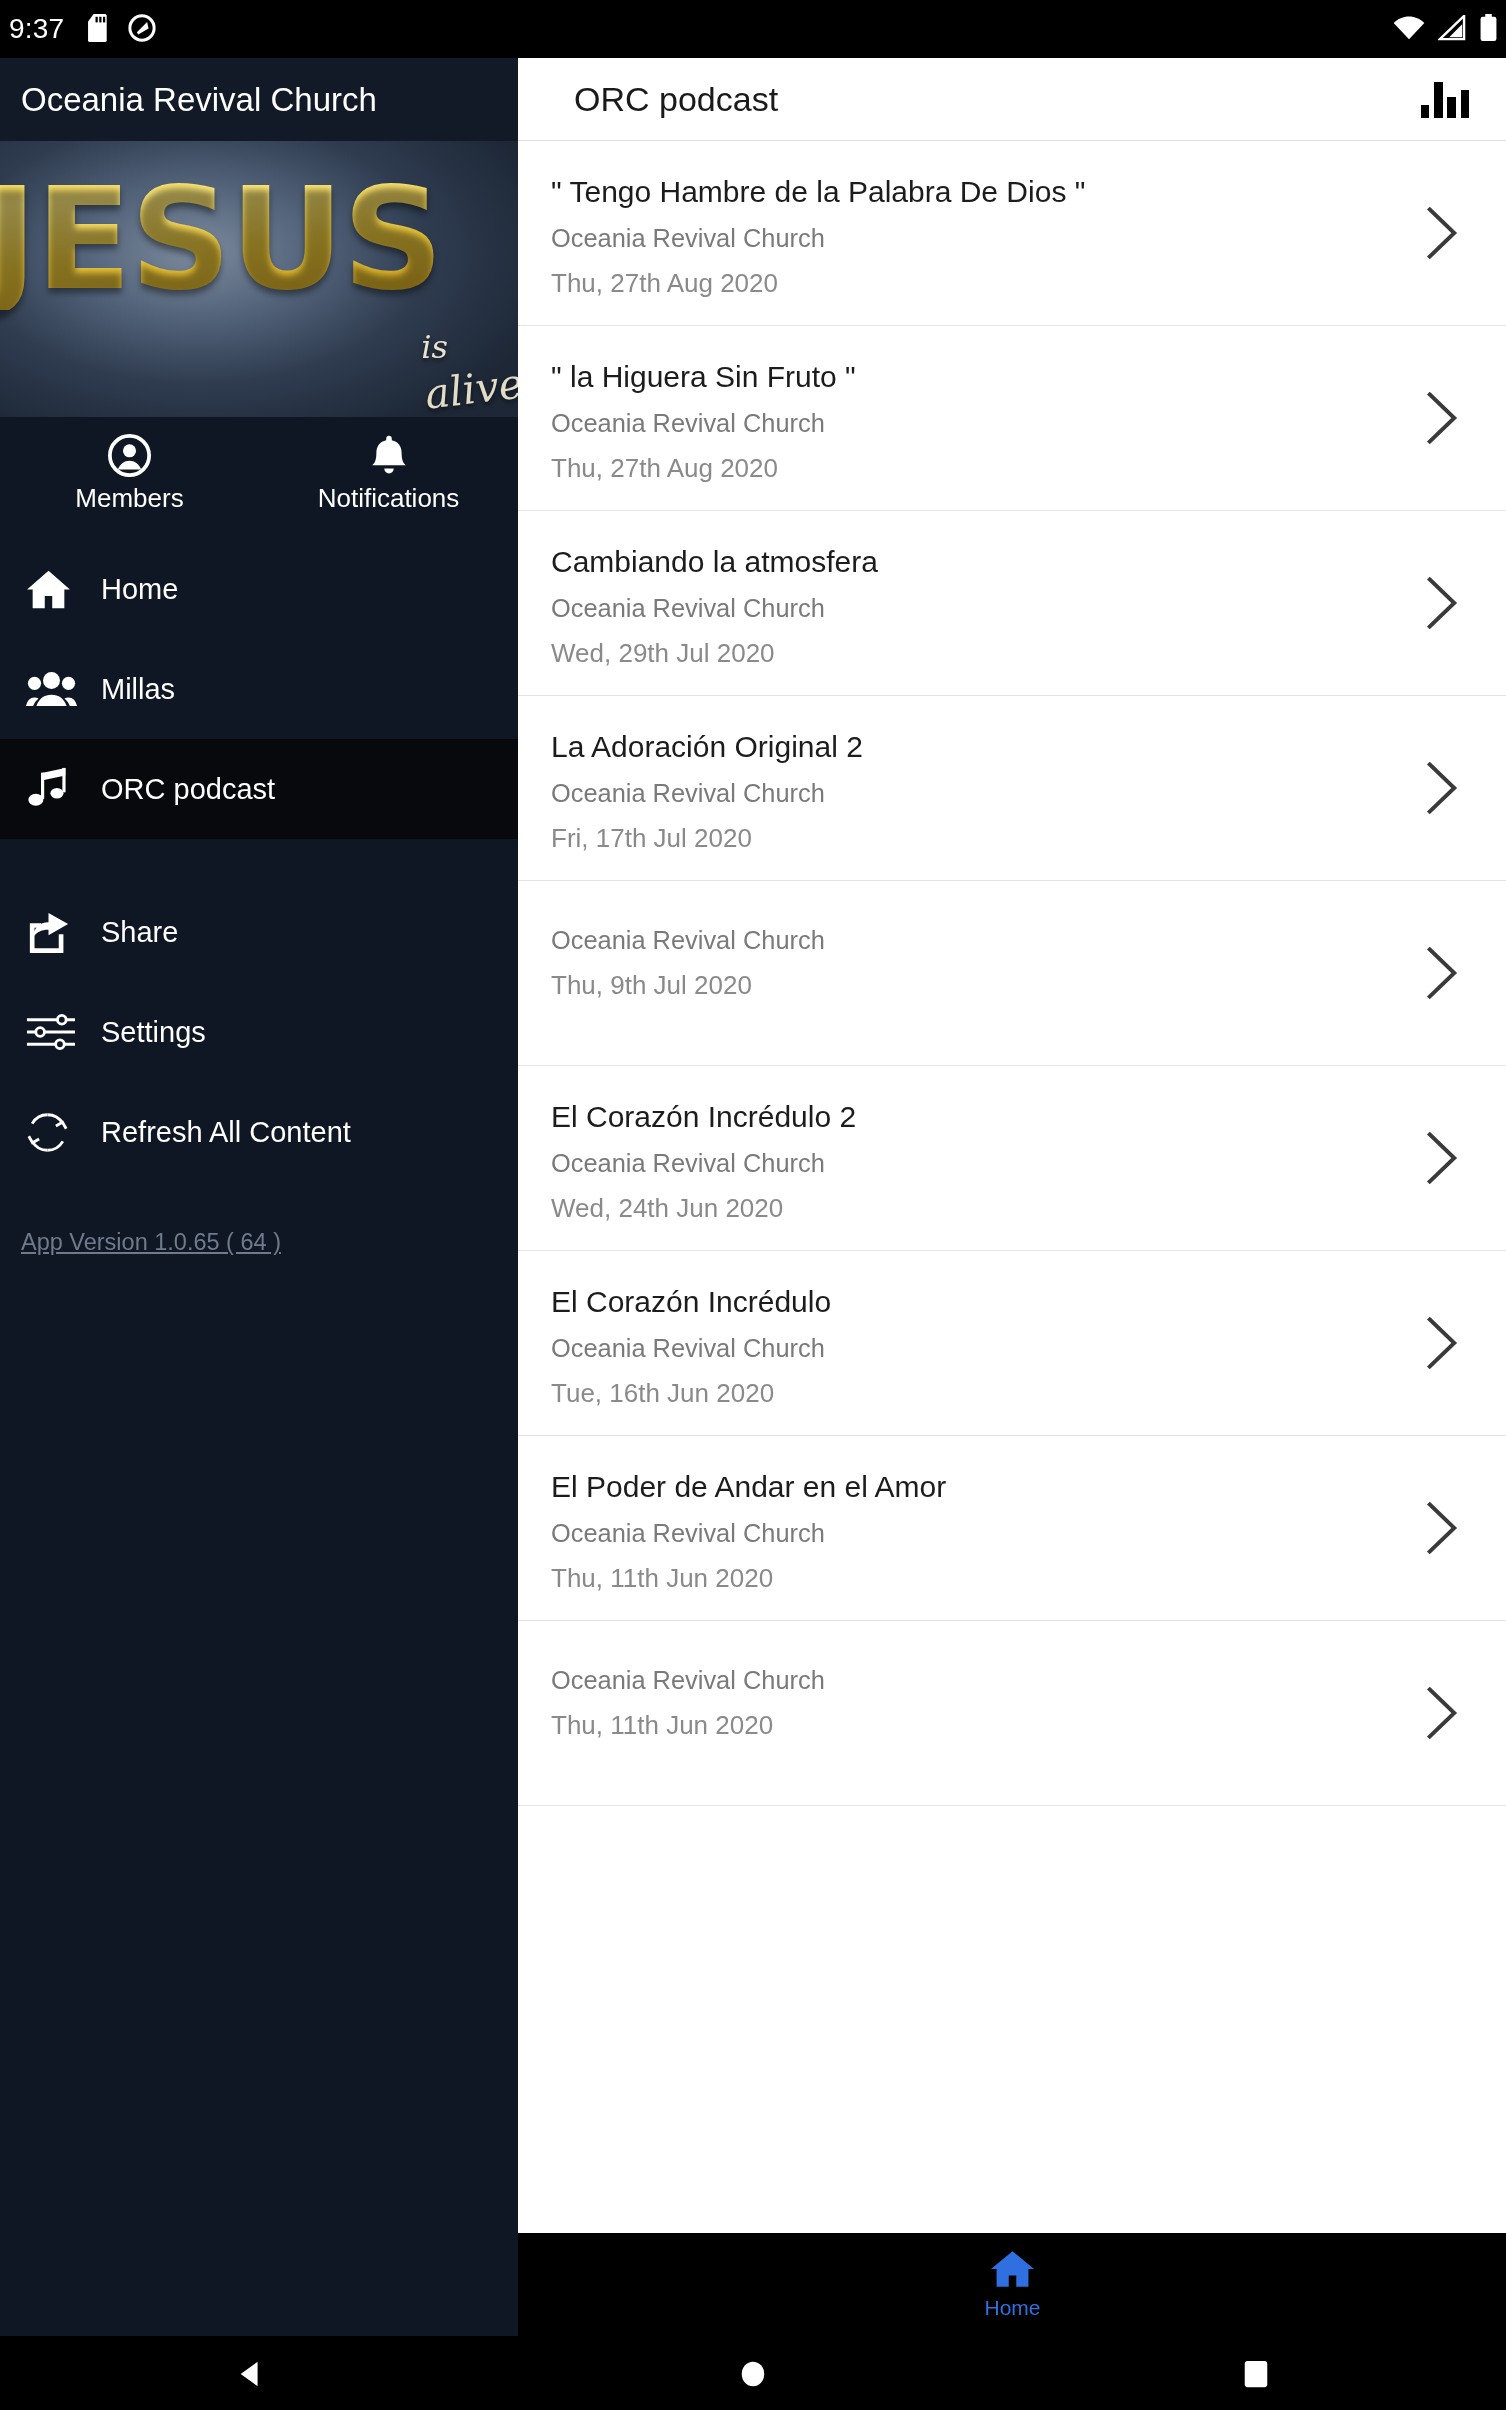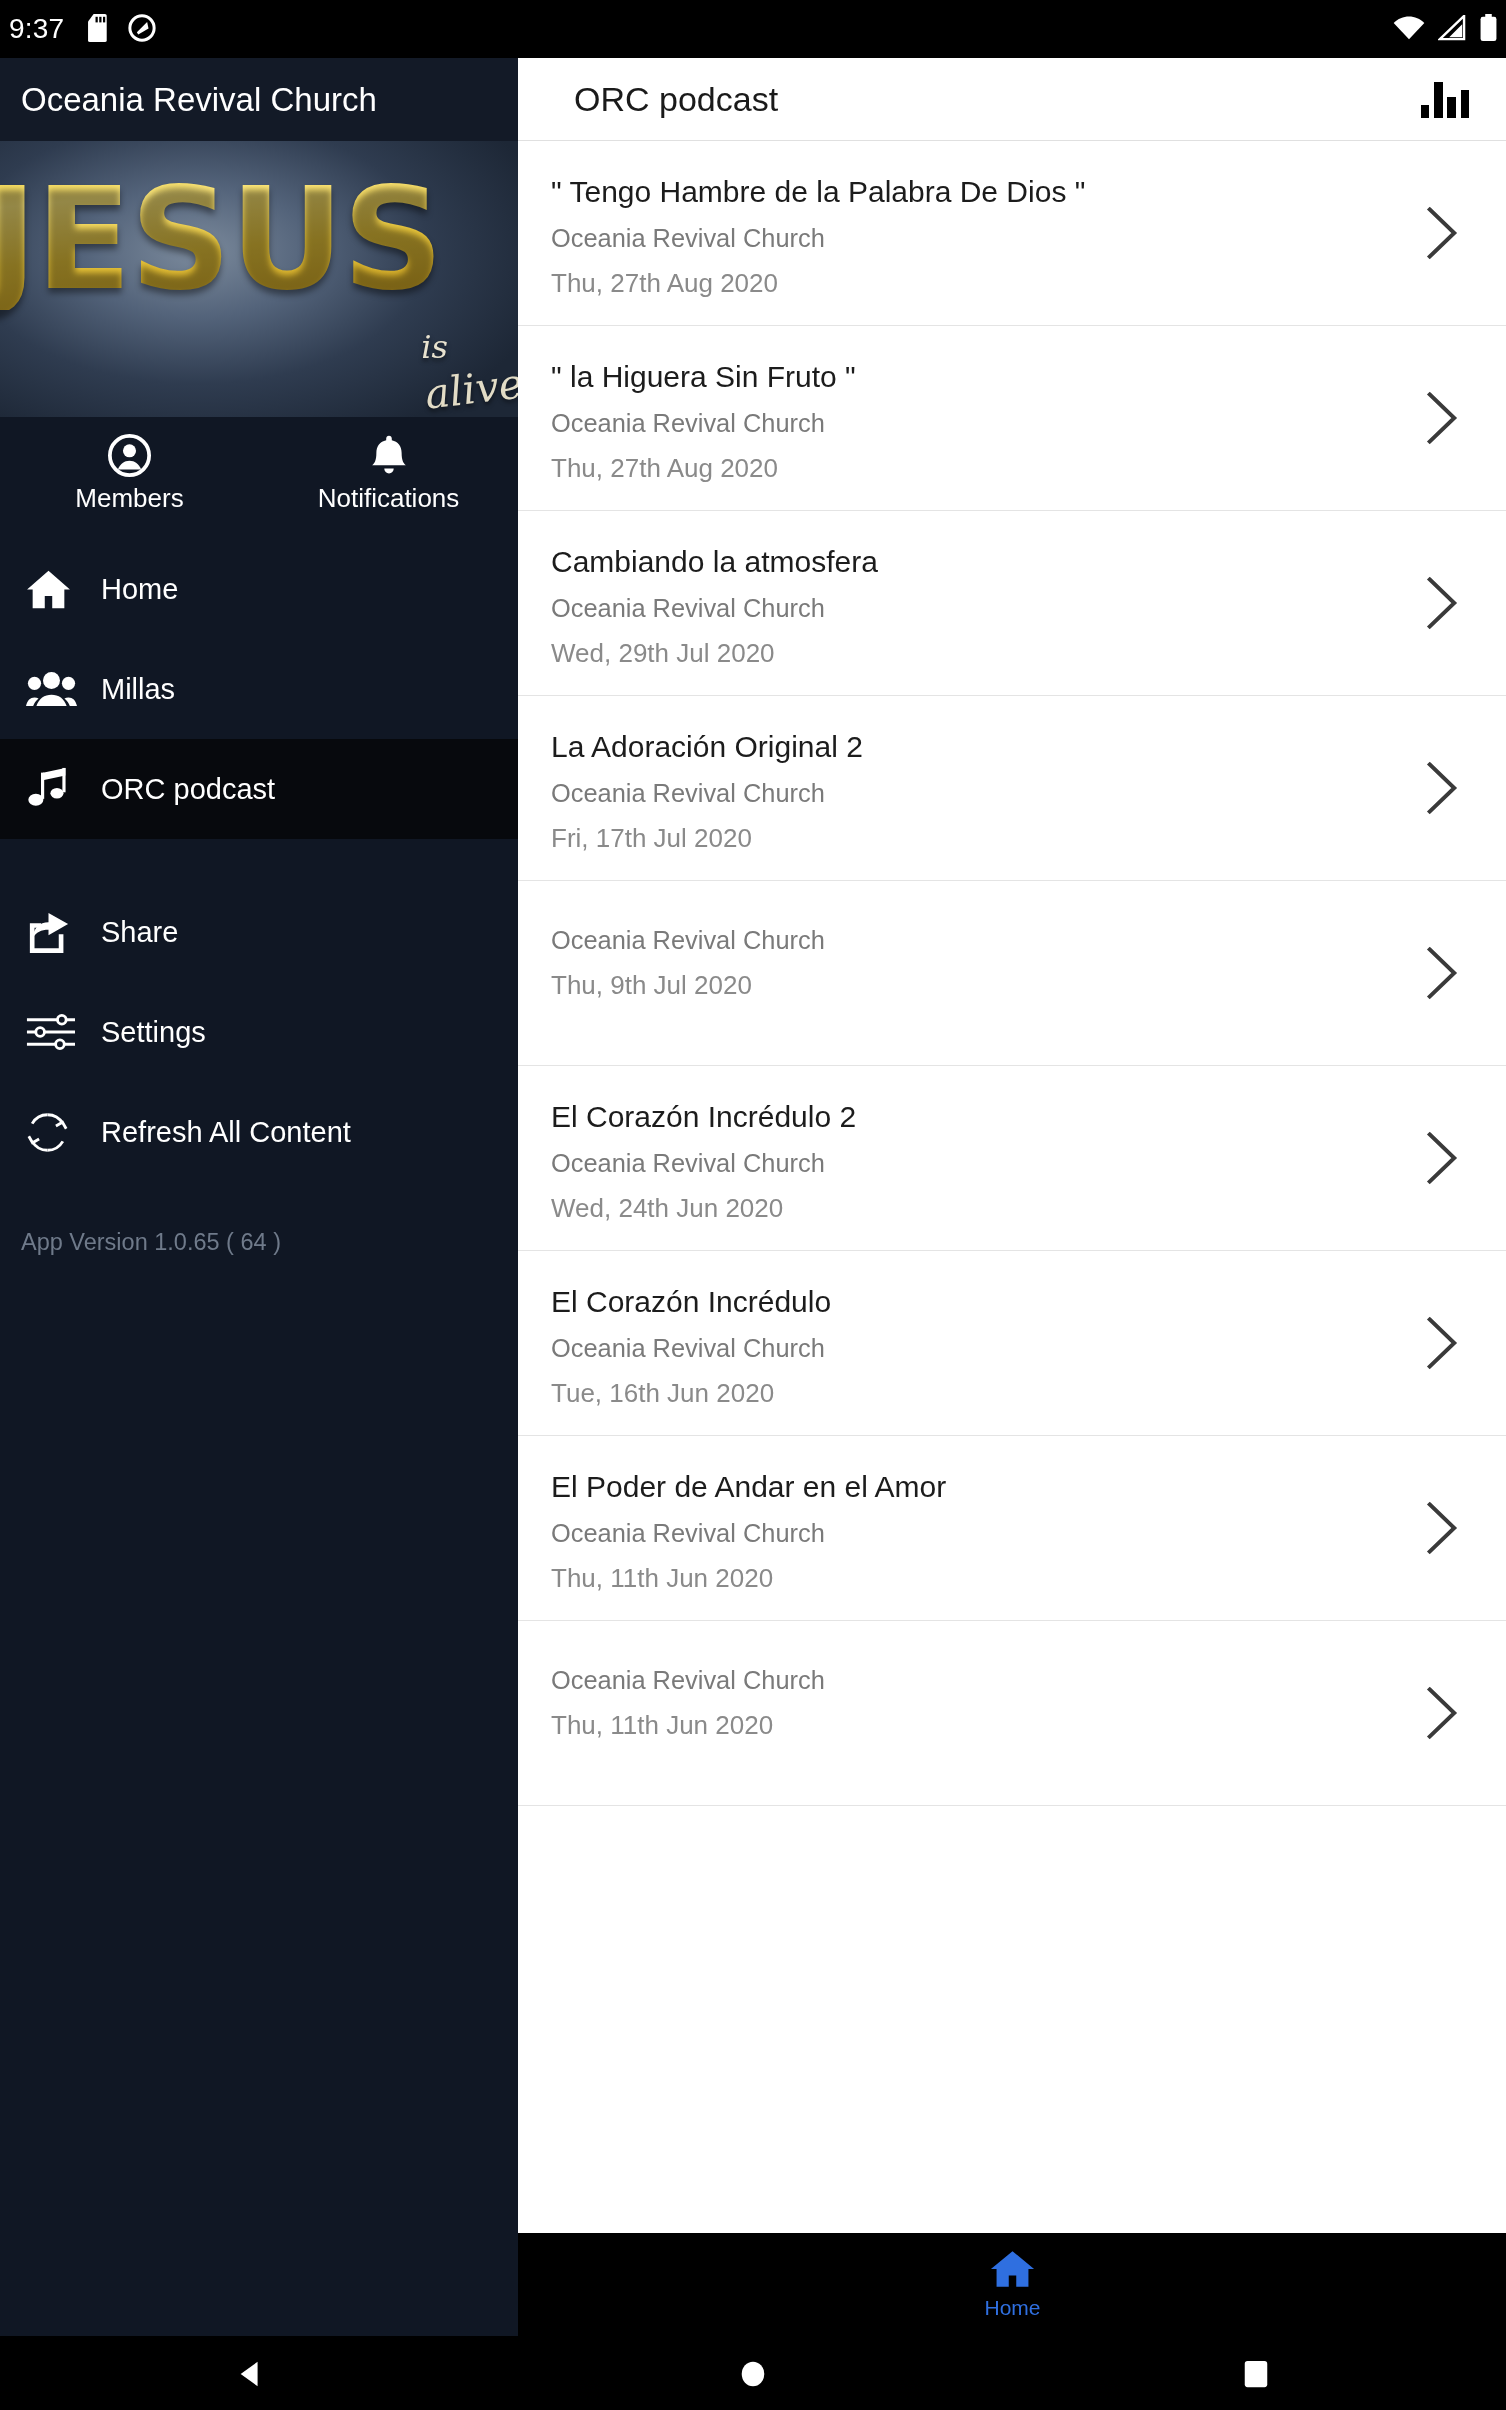--- a/index.html
+++ b/index.html
@@ -136,20 +136,21 @@
   .nav-icon {
     width: 58px; display: flex; align-items: center; justify-content: flex-start;
   }
   .nav-label { color: #ffffff; font-size: 29px; margin-left: 17px; }
 
   .nav-gap { height: 43px; }
 
   .app-version {
     color: #6f7a8a; font-size: 23.5px;
     padding: 47px 0 0 21px;
+    text-decoration: underline;
   }
 
   
   .bottom-nav {
     position: absolute; left: 518px; top: 2233px;
     width: 989px; height: 103px;
     background: #000000;
     display: flex; align-items: center; justify-content: center;
     flex-direction: column; gap: 3.8px;
     z-index: 6;

